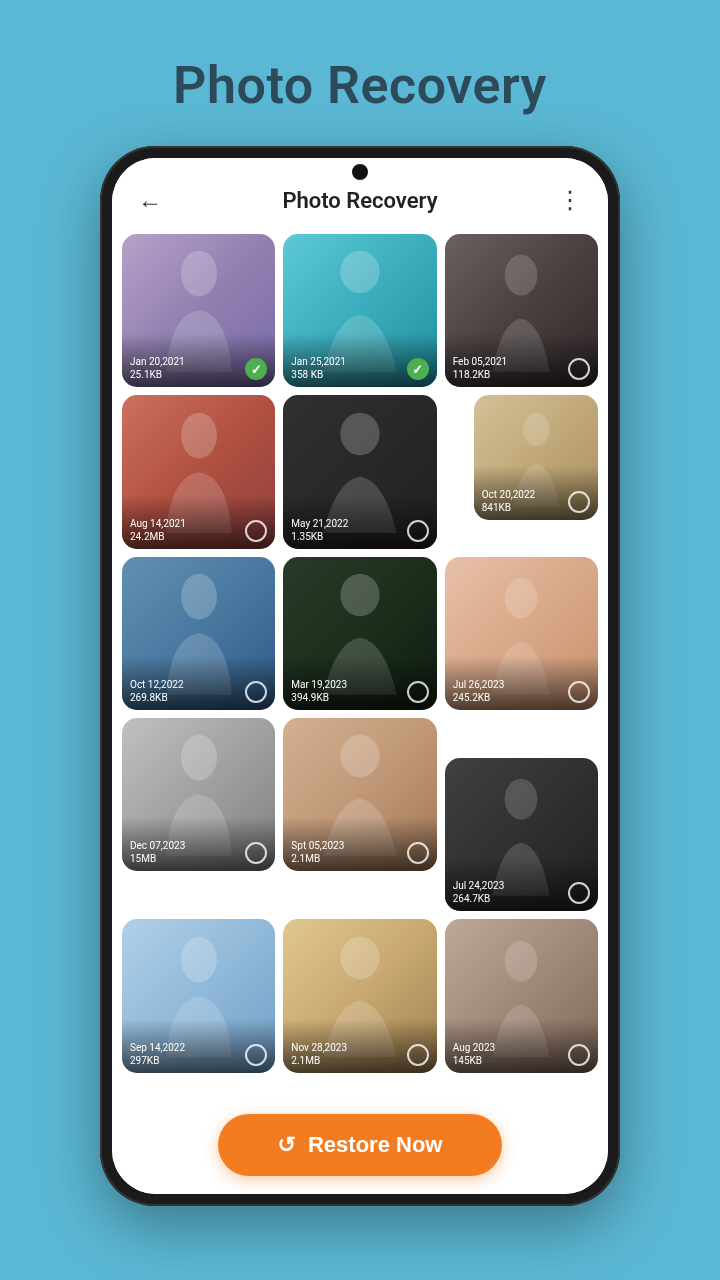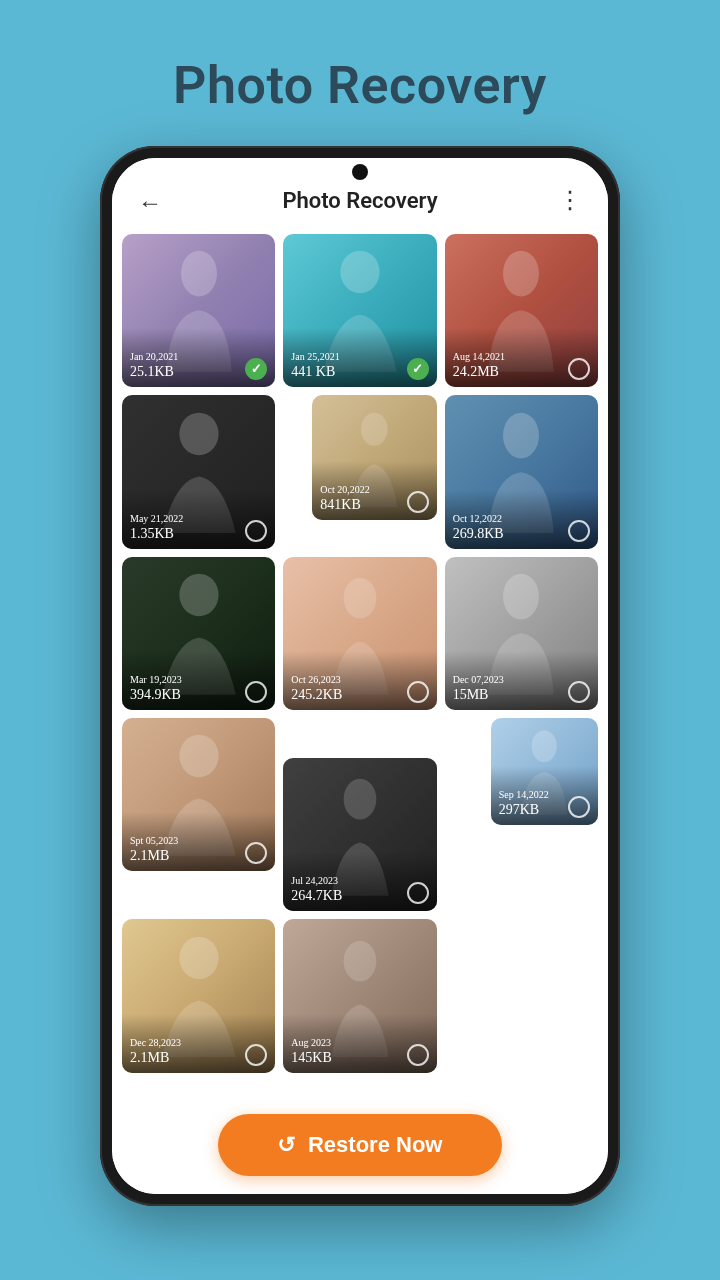--- a/index.html
+++ b/index.html
@@ -104,26 +104,25 @@
       position: relative;
     }
 
     .photo-grid {
       display: grid;
       grid-template-columns: repeat(3, 1fr);
       gap: 8px;
     }
 
     .photo-item {
-      border-radius: 10px;
+      border-radius: 15px;
       overflow: hidden;
       position: relative;
       aspect-ratio: 1 / 1;
       cursor: pointer;
-      font-family: Liberation Serif, serif;
     }
 
     
     .photo-info {
       position: absolute;
       bottom: 0;
       left: 0;
       right: 0;
       background: linear-gradient(transparent, rgba(0,0,0,0.65));
       padding: 22px 8px 7px;
@@ -138,21 +137,21 @@
     }
 
     .photo-date {
       color: #fff;
       font-size: 10px;
       line-height: 1.4;
     }
 
     .photo-size {
       color: #fff;
-      font-size: 14px;
+      font-size: 10px;
     }
 
     .photo-checkbox {
       width: 22px;
       height: 22px;
       border-radius: 50%;
       border: 2px solid rgba(255,255,255,0.8);
       background: transparent;
       display: flex;
       align-items: center;
@@ -210,21 +209,21 @@
     .bg-3 { background: linear-gradient(135deg, #6a6060 0%, #4a4040 50%, #302828 100%); }
     .bg-4 { background: linear-gradient(135deg, #cc7060 0%, #b05040 50%, #904040 100%); }
     .bg-5 { background: linear-gradient(135deg, #303030 0%, #282828 50%, #202020 100%); }
     .bg-6 { background: linear-gradient(135deg, #d4c098 0%, #c0a878 50%, #aa9060 100%); margin-left: 29px; }
     .bg-7 { background: linear-gradient(135deg, #6090b0 0%, #4878a0 50%, #305888 100%); }
     .bg-8 { background: linear-gradient(135deg, #2a3a2a 0%, #1c2e1c 50%, #101e10 100%); }
     .bg-9 { background: linear-gradient(135deg, #e8c0a8 0%, #d8a888 50%, #c89070 100%); }
     .bg-10 { background: linear-gradient(135deg, #c0c0c0 0%, #a0a0a0 50%, #808080 100%); }
     .bg-11 { background: linear-gradient(135deg, #d4b090 0%, #c09878 50%, #a07858 100%); }
     .bg-12 { background: linear-gradient(135deg, #404040 0%, #303030 50%, #202020 100%); margin-top: 40px; }
-    .bg-13 { background: linear-gradient(135deg, #b0d0e8 0%, #90b8d8 50%, #70a0c8 100%); margin-left: 46px; }
+    .bg-13 { background: linear-gradient(135deg, #b0d0e8 0%, #90b8d8 50%, #70a0c8 100%); }
     .bg-14 { background: linear-gradient(135deg, #e0c890 0%, #c8a870 50%, #a08050 100%); }
     .bg-15 { background: linear-gradient(135deg, #c0a898 0%, #a08878 50%, #806858 100%); }
 
     
     .figure {
       width: 100%;
       height: 100%;
       position: relative;
       display: flex;
       align-items: flex-end;
@@ -276,23 +275,38 @@
           <div class="photo-item bg-2">
             <div class="figure">
               <svg viewBox="0 0 100 150" xmlns="http://www.w3.org/2000/svg">
                 <ellipse cx="50" cy="28" rx="24" ry="26" fill="rgba(255,255,255,0.25)"></ellipse>
                 <path d="M5 150 Q20 85 50 80 Q80 85 95 150Z" fill="rgba(255,255,255,0.2)"></path>
               </svg>
             </div>
             <div class="photo-info">
               <div class="photo-meta">
                 <span class="photo-date">Jan 25,2021</span>
-                <span class="photo-size">441 KB</span>
+                <span class="photo-size">358 KB</span>
               </div>
               <div class="photo-checkbox checked"></div>
+            </div>
+          </div>
+          <div class="photo-item bg-3">
+            <div class="figure">
+              <svg viewBox="0 0 100 150" xmlns="http://www.w3.org/2000/svg">
+                <ellipse cx="50" cy="32" rx="20" ry="25" fill="rgba(255,255,255,0.2)"></ellipse>
+                <path d="M15 150 Q25 90 50 85 Q75 90 85 150Z" fill="rgba(255,255,255,0.18)"></path>
+              </svg>
+            </div>
+            <div class="photo-info">
+              <div class="photo-meta">
+                <span class="photo-date">Feb 05,2021</span>
+                <span class="photo-size">118.2KB</span>
+              </div>
+              <div class="photo-checkbox "></div>
             </div>
           </div>
           <div class="photo-item bg-4">
             <div class="figure">
               <svg viewBox="0 0 100 150" xmlns="http://www.w3.org/2000/svg">
                 <ellipse cx="50" cy="30" rx="22" ry="28" fill="rgba(255,255,255,0.25)"></ellipse>
                 <path d="M10 150 Q15 80 50 75 Q85 80 90 150Z" fill="rgba(255,255,255,0.2)"></path>
               </svg>
             </div>
             <div class="photo-info">
@@ -365,21 +379,21 @@
           </div>
           <div class="photo-item bg-9">
             <div class="figure">
               <svg viewBox="0 0 100 150" xmlns="http://www.w3.org/2000/svg">
                 <ellipse cx="50" cy="32" rx="20" ry="25" fill="rgba(255,255,255,0.2)"></ellipse>
                 <path d="M15 150 Q25 90 50 85 Q75 90 85 150Z" fill="rgba(255,255,255,0.18)"></path>
               </svg>
             </div>
             <div class="photo-info">
               <div class="photo-meta">
-                <span class="photo-date">Oct 26,2023</span>
+                <span class="photo-date">Jul 26,2023</span>
                 <span class="photo-size">245.2KB</span>
               </div>
               <div class="photo-checkbox "></div>
             </div>
           </div>
           <div class="photo-item bg-10">
             <div class="figure">
               <svg viewBox="0 0 100 150" xmlns="http://www.w3.org/2000/svg">
                 <ellipse cx="50" cy="30" rx="22" ry="28" fill="rgba(255,255,255,0.25)"></ellipse>
                 <path d="M10 150 Q15 80 50 75 Q85 80 90 150Z" fill="rgba(255,255,255,0.2)"></path>
@@ -440,21 +454,21 @@
           </div>
           <div class="photo-item bg-14">
             <div class="figure">
               <svg viewBox="0 0 100 150" xmlns="http://www.w3.org/2000/svg">
                 <ellipse cx="50" cy="28" rx="24" ry="26" fill="rgba(255,255,255,0.25)"></ellipse>
                 <path d="M5 150 Q20 85 50 80 Q80 85 95 150Z" fill="rgba(255,255,255,0.2)"></path>
               </svg>
             </div>
             <div class="photo-info">
               <div class="photo-meta">
-                <span class="photo-date">Dec 28,2023</span>
+                <span class="photo-date">Nov 28,2023</span>
                 <span class="photo-size">2.1MB</span>
               </div>
               <div class="photo-checkbox "></div>
             </div>
           </div>
           <div class="photo-item bg-15">
             <div class="figure">
               <svg viewBox="0 0 100 150" xmlns="http://www.w3.org/2000/svg">
                 <ellipse cx="50" cy="32" rx="20" ry="25" fill="rgba(255,255,255,0.2)"></ellipse>
                 <path d="M15 150 Q25 90 50 85 Q75 90 85 150Z" fill="rgba(255,255,255,0.18)"></path>

